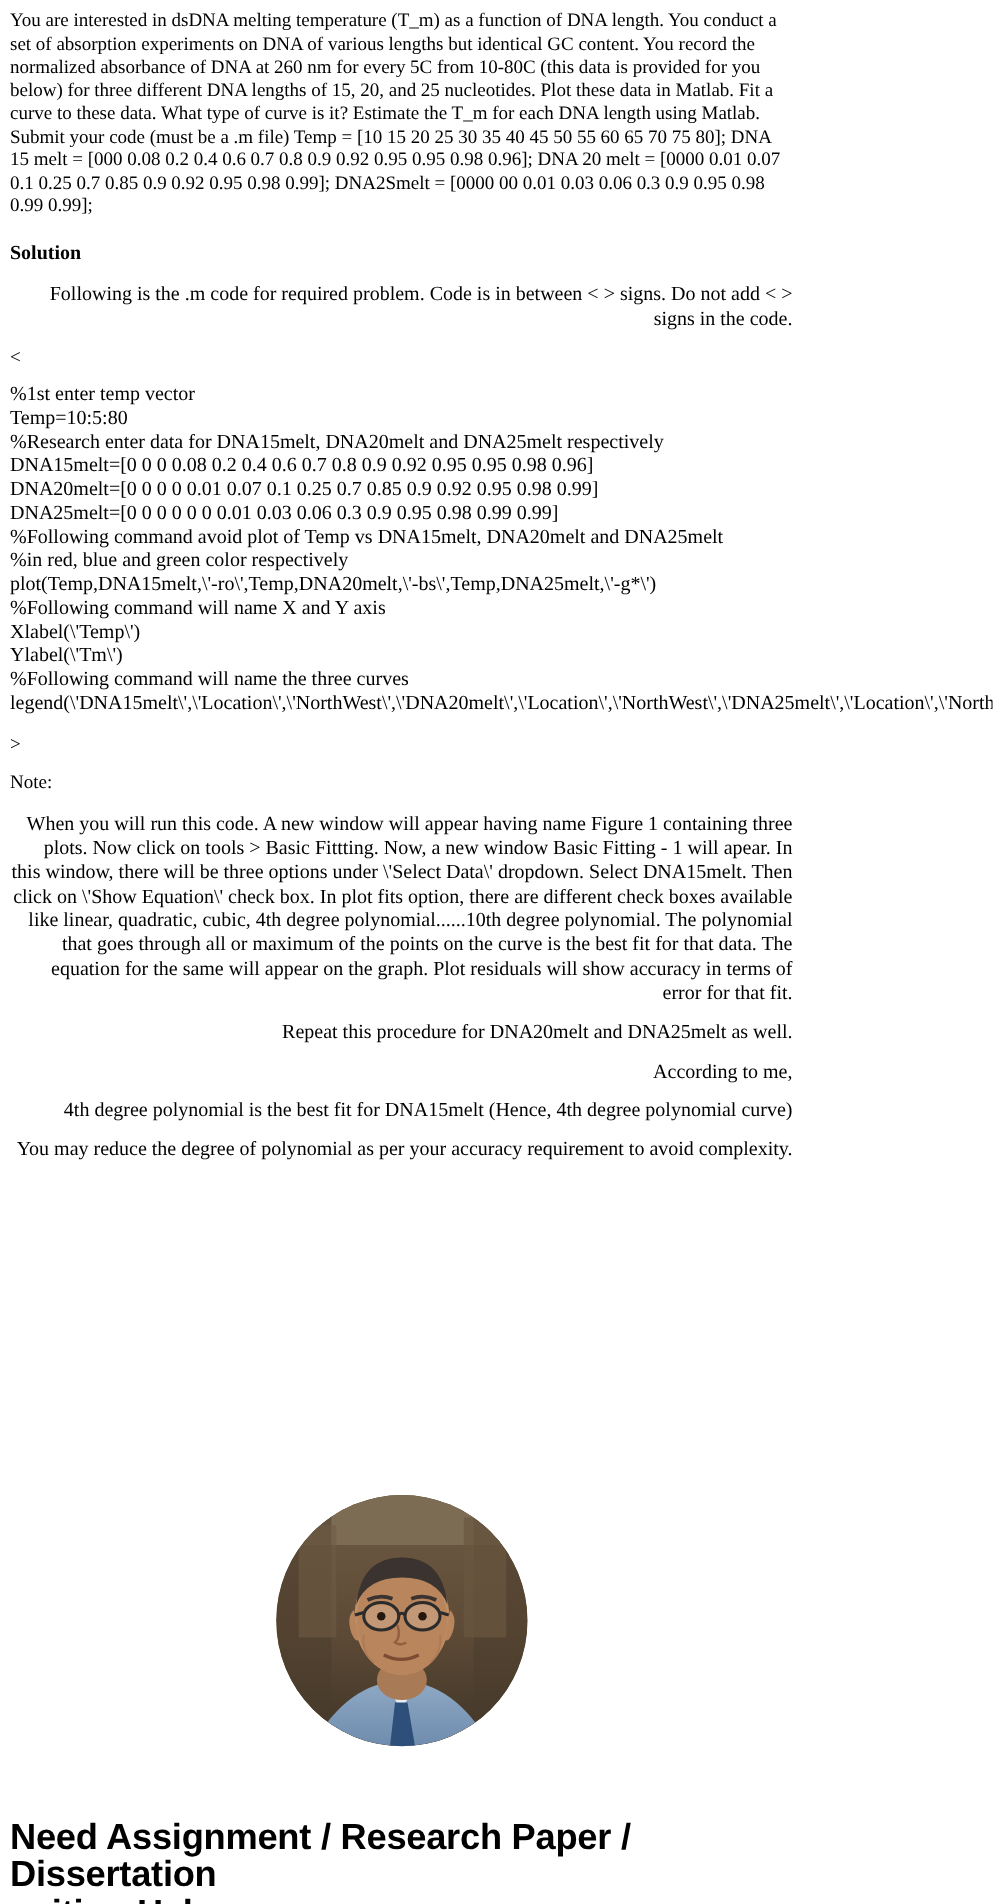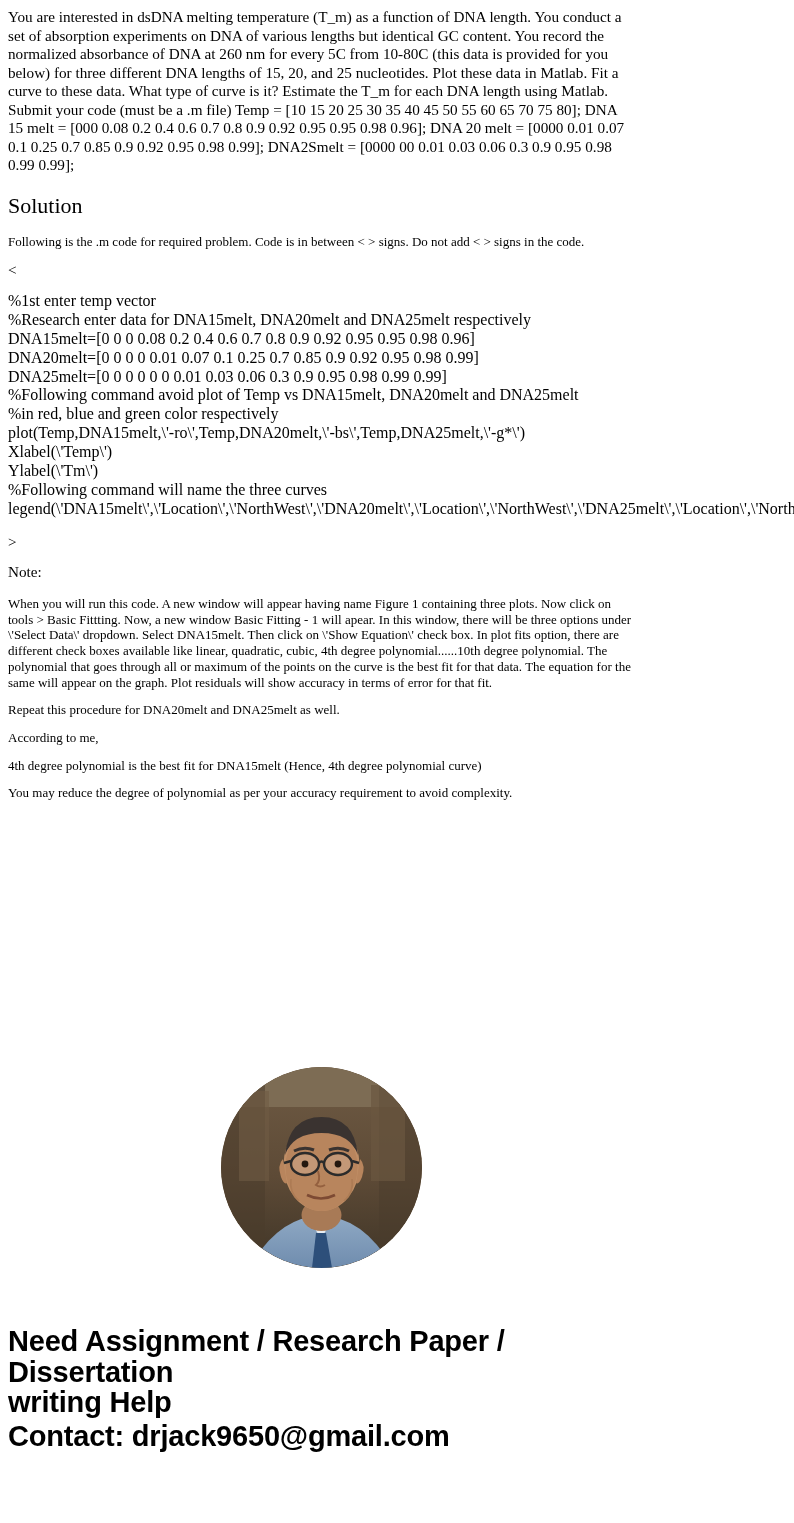--- a/index.html
+++ b/index.html
@@ -16,33 +16,33 @@
     line-height: 1.22;
     overflow-x: hidden;
   }
   .page {
     padding: 8px 8px 0 8px;
     box-sizing: border-box;
     width: 642px;
   }
   p.para {
     margin: 0 0 12px 0;
-    text-align: left;
-    font-size: 13px;
+    text-align: right;
+    font-size: 16px;
     line-height: 1.21;
   }
   .prompt {
     margin: 0 0 16px 0;
     font-size: 15.2px;
     line-height: 1.22;
     text-align: left;
   }
   h2.section-title {
-    font-size: 22px;
-    font-weight: normal;
+    font-size: 16px;
+    font-weight: bold;
     margin: 18px 0 14px 0;
     font-family: "Liberation Serif", "DejaVu Serif", serif;
   }
   .code-block {
     margin: 0 0 10px 0;
   }
   .code-line {
     font-family: "Liberation Serif", "DejaVu Serif", serif;
     font-size: 16px;
     line-height: 1.185;
@@ -106,27 +106,29 @@
   <div class="prompt">You are interested in dsDNA melting temperature (T_m) as a function of DNA length. You conduct a set of absorption experiments on DNA of various lengths but identical GC content. You record the normalized absorbance of DNA at 260 nm for every 5C from 10-80C (this data is provided for you below) for three different DNA lengths of 15, 20, and 25 nucleotides. Plot these data in Matlab. Fit a curve to these data. What type of curve is it? Estimate the T_m for each DNA length using Matlab. Submit your code (must be a .m file) Temp = [10 15 20 25 30 35 40 45 50 55 60 65 70 75 80]; DNA 15 melt = [000 0.08 0.2 0.4 0.6 0.7 0.8 0.9 0.92 0.95 0.95 0.98 0.96]; DNA 20 melt = [0000 0.01 0.07 0.1 0.25 0.7 0.85 0.9 0.92 0.95 0.98 0.99]; DNA2Smelt = [0000 00 0.01 0.03 0.06 0.3 0.9 0.95 0.98 0.99 0.99];</div>
 
   <h2 class="section-title">Solution</h2>
 
   <p class="para">Following is the .m code for required problem. Code is in between &lt;    &gt; signs. Do not add &lt; &gt; signs in the code.</p>
 
   <div class="angle">&lt;</div>
 
   <div class="code-block">
     <div class="code-line">%1st enter temp vector</div>
+    <div class="code-line">Temp=10:5:80</div>
     <div class="code-line">%Research enter data for DNA15melt, DNA20melt and DNA25melt respectively</div>
     <div class="code-line">DNA15melt=[0 0 0 0.08 0.2 0.4 0.6 0.7 0.8 0.9 0.92 0.95 0.95 0.98 0.96]</div>
     <div class="code-line">DNA20melt=[0 0 0 0 0.01 0.07 0.1 0.25 0.7 0.85 0.9 0.92 0.95 0.98 0.99]</div>
     <div class="code-line">DNA25melt=[0 0 0 0 0 0 0.01 0.03 0.06 0.3 0.9 0.95 0.98 0.99 0.99]</div>
     <div class="code-line">%Following command avoid plot of Temp vs DNA15melt, DNA20melt and DNA25melt</div>
     <div class="code-line">%in red, blue and green color respectively</div>
     <div class="code-line">plot(Temp,DNA15melt,\'-ro\',Temp,DNA20melt,\'-bs\',Temp,DNA25melt,\'-g*\')</div>
+    <div class="code-line">%Following command will name X and Y axis</div>
     <div class="code-line">Xlabel(\'Temp\')</div>
     <div class="code-line">Ylabel(\'Tm\')</div>
     <div class="code-line">%Following command will name the three curves</div>
     <div class="code-line">legend(\'DNA15melt\',\'Location\',\'NorthWest\',\'DNA20melt\',\'Location\',\'NorthWest\',\'DNA25melt\',\'Location\',\'North</div>
   </div>
 
   <div class="angle close">&gt;</div>
 
   <div class="note-label">Note:</div>
 

